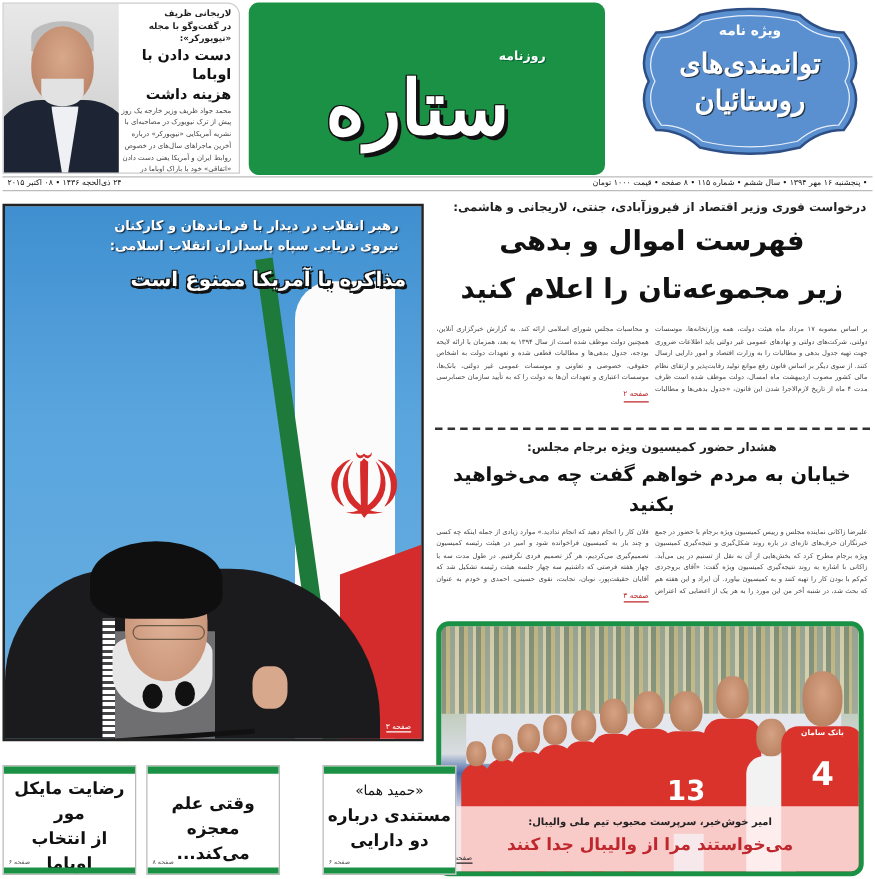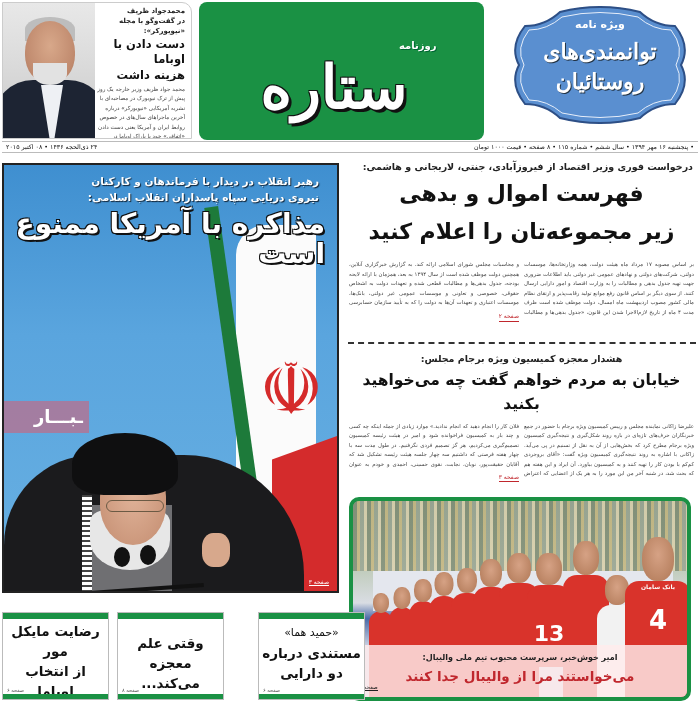--- a/index.html
+++ b/index.html
@@ -122,21 +122,21 @@
   .lead-photo .mic1, .lead-photo .mic2 { position: absolute; width: 16px; height: 20px; background: #111; border-radius: 50%; }
   .lead-photo .mic1 { left: 110px; top: 382px; } .lead-photo .mic2 { left: 136px; top: 380px; }
   .lead-photo .hand { position: absolute; left: 198px; top: 368px; width: 28px; height: 34px; background: #d7a88c; border-radius: 40%; }
   .lead-photo .overlay {
     position: absolute; left: 0; top: 0; width: 100%; padding-top: 8px; direction: rtl; text-align: center;
   }
   .lead-photo .lead-kicker {
     font-size: 10.5px; font-weight: bold; color: #fff; line-height: 16px; text-shadow: 1px 1px 1px #123; padding-right: 18px; text-align: right;
   }
   .lead-photo .lead-title {
-    font-size: 28px; font-weight: bold; color: #fff; line-height: 30px; margin-top: 4px; text-align: right; padding-right: 12px;
+    font-size: 16px; font-weight: bold; color: #fff; line-height: 30px; margin-top: 4px; text-align: right; padding-right: 12px;
     text-shadow: 2px 2px 0 #111, -1px -1px 0 #111, 1px -1px 0 #111, -1px 1px 0 #111;
   }
   .lead-photo .lead-page { position: absolute; right: 8px; bottom: 5px; font-size: 6px; color: #fff; border-bottom: 1px solid #fff; direction: rtl; }
 
   
   .story1 { position: absolute; left: 345px; top: 160px; width: 353px; direction: rtl; }
   .story1 .kicker { font-size: 9.5px; font-weight: bold; text-align: right; padding-right: 5px; line-height: 14px; color: #222; }
   .story1 .headline { font-size: 22px; font-weight: bold; text-align: center; line-height: 36px; margin-top: 2px; color: #111; }
   .story1 .cols { display: flex; justify-content: space-between; margin-top: 10px; padding: 0 4px; }
   .story1 .col { width: 170px; font-size: 5.4px; line-height: 9.6px; color: #444; text-align: justify; }
@@ -194,21 +194,21 @@
 
 <div class="top-left">
   <div class="zarif-photo">
     <div class="suit"></div>
       <div class="shirt"></div>
       <div class="hair"></div>
       <div class="head"></div>
       <div class="beard"></div>
   </div>
   <div class="zarif-text">
-    <div class="kicker">محمدجواد ظریف</div>
+    <div class="kicker">لاریجانی ظریف</div>
     <div class="kicker">در گفت‌وگو با مجله «نیویورکر»:</div>
     <div class="headline">دست دادن با اوباما</div>
     <div class="headline">هزینه داشت</div>
     <div class="body" style="height:64px;overflow:hidden;">محمد جواد ظریف وزیر خارجه یک روز پیش از ترک نیویورک در مصاحبه‌ای با نشریه آمریکایی «نیویورکر» درباره آخرین ماجراهای سال‌های در خصوص روابط ایران و آمریکا یعنی دست دادن «اتفاقی» خود با باراک اوباما در راهروهای سازمان ملل سخن گفت و در پاسخ به این پرسش که آیا...</div>
 
   </div>
 </div>
 
 <div class="logo-box">
   <div class="rooznameh">روزنامه</div>
@@ -241,21 +241,20 @@
   <div class="robe-inner"></div>
   <div class="scarf"></div>
   <div class="beard"></div>
   <div class="face"></div>
   <div class="turban"></div>
   <div class="glasses"></div>
   <div class="hand"></div>
   <div class="mic1"></div>
   <div class="mic2"></div>
   <div style="position:absolute;left:0;top:425px;width:200px;height:4px;background:#111;transform:rotate(-4deg);"></div>
-  <div class="watermark">ـبـــار</div>
   <div class="overlay">
     <div class="lead-kicker">رهبر انقلاب در دیدار با فرماندهان و کارکنان</div>
     <div class="lead-kicker">نیروی دریایی سپاه پاسداران انقلاب اسلامی:</div>
     <div class="lead-title">مذاکره با آمریکا ممنوع است</div>
   </div>
   <span class="lead-page">صفحه ۳</span>
 </div>
 
 <div class="story1">
   <div class="kicker">درخواست فوری وزیر اقتصاد از فیروزآبادی، جنتی، لاریجانی و هاشمی:</div>
@@ -265,21 +264,21 @@
     <div class="col" style="height:58px;overflow:hidden;">بر اساس مصوبه ۱۷ مرداد ماه هیئت دولت، همه وزارتخانه‌ها، موسسات دولتی، شرکت‌های دولتی و نهادهای عمومی غیر دولتی باید اطلاعات ضروری جهت تهیه جدول بدهی و مطالبات را به وزارت اقتصاد و امور دارایی ارسال کنند. از سوی دیگر بر اساس قانون رفع موانع تولید رقابت‌پذیر و ارتقای نظام مالی کشور مصوب اردیبهشت ماه امسال، دولت موظف شده است ظرف مدت ۴ ماه از تاریخ لازم‌الاجرا شدن این قانون، «جدول بدهی‌ها و مطالبات دولت و شرکت‌های دولتی» را در سه طبقه تهیه و به کمیسیون‌های اقتصادی و برنامه و بودجه</div>
     <div class="col">
       <div style="height:48px;overflow:hidden;">و محاسبات مجلس شورای اسلامی ارائه کند. به گزارش خبرگزاری آنلاین، همچنین دولت موظف شده است از سال ۱۳۹۴ به بعد، همزمان با ارائه لایحه بودجه، جدول بدهی‌ها و مطالبات قطعی شده و تعهدات دولت به اشخاص حقوقی، خصوصی و تعاونی و موسسات عمومی غیر دولتی، بانک‌ها، موسسات اعتباری و تعهدات آن‌ها به دولت را که به تأیید سازمان حسابرسی کشور رسیده است به مجلس شورای اسلامی ارائه کند. از سوی دیگر بر اساس مصوبه ۱۷ مرداد ماه هیئت دولت، هیئ...</div>
       <span class="page-ref-red">صفحه ۲</span>
     </div>
   </div>
 </div>
 <div class="dash-sep" style="top:342px;"></div>
 
 <div class="story2">
-  <div class="kicker">هشدار معجزه کمیسیون ویژه برجام مجلس:</div>
+  <div class="kicker">هشدار حضور کمیسیون ویژه برجام مجلس:</div>
   <div class="headline">خیابان به مردم خواهم گفت چه می‌خواهید بکنید</div>
   <div class="cols">
     <div class="col" style="height:56px;overflow:hidden;">علیرضا زاکانی نماینده مجلس و رییس کمیسیون ویژه برجام با حضور در جمع خبرنگاران حرف‌های تازه‌ای در باره روند شکل‌گیری و نتیجه‌گیری کمیسیون ویژه برجام مطرح کرد که بخش‌هایی از آن به نقل از تسنیم در پی می‌آید. زاکانی با اشاره به روند نتیجه‌گیری کمیسیون ویژه گفت: «آقای بروجردی کم‌کم با بودن کار را تهیه کنند و به کمیسیون بیاورد. آن ایراد و این هفته هم که بحث شد، در شنبه آخر من این مورد را به هر یک از اعضایی که اعتراض می‌کردند یادآوری کردم که من به شما گفتم</div>
     <div class="col">
       <div style="height:47px;overflow:hidden;">فلان کار را انجام دهید که انجام ندادید.» موارد زیادی از جمله اینکه چه کسی و چند بار به کمیسیون فراخوانده شود و امیر در هیئت رئیسه کمیسیون تصمیم‌گیری می‌کردیم، هر گز تصمیم فردی نگرفتیم. در طول مدت سه با چهار هفته فرصتی که داشتیم سه چهار جلسه هیئت رئیسه تشکیل شد که آقایان حقیقت‌پور، نوبان، نجابت، نقوی حسینی، احمدی و خودم به عنوان اعضای هیئت رئیسه تشکیل می‌دادیم.» وی در ادامه با اشاره به گزارش پنج نماینده معترض گفت: «گزارش‌هایی که این عزیزان کار کردند، هم خوب است...</div>
       <span class="page-ref-red">صفحه ۳</span>
     </div>
   </div>
 </div>
 

